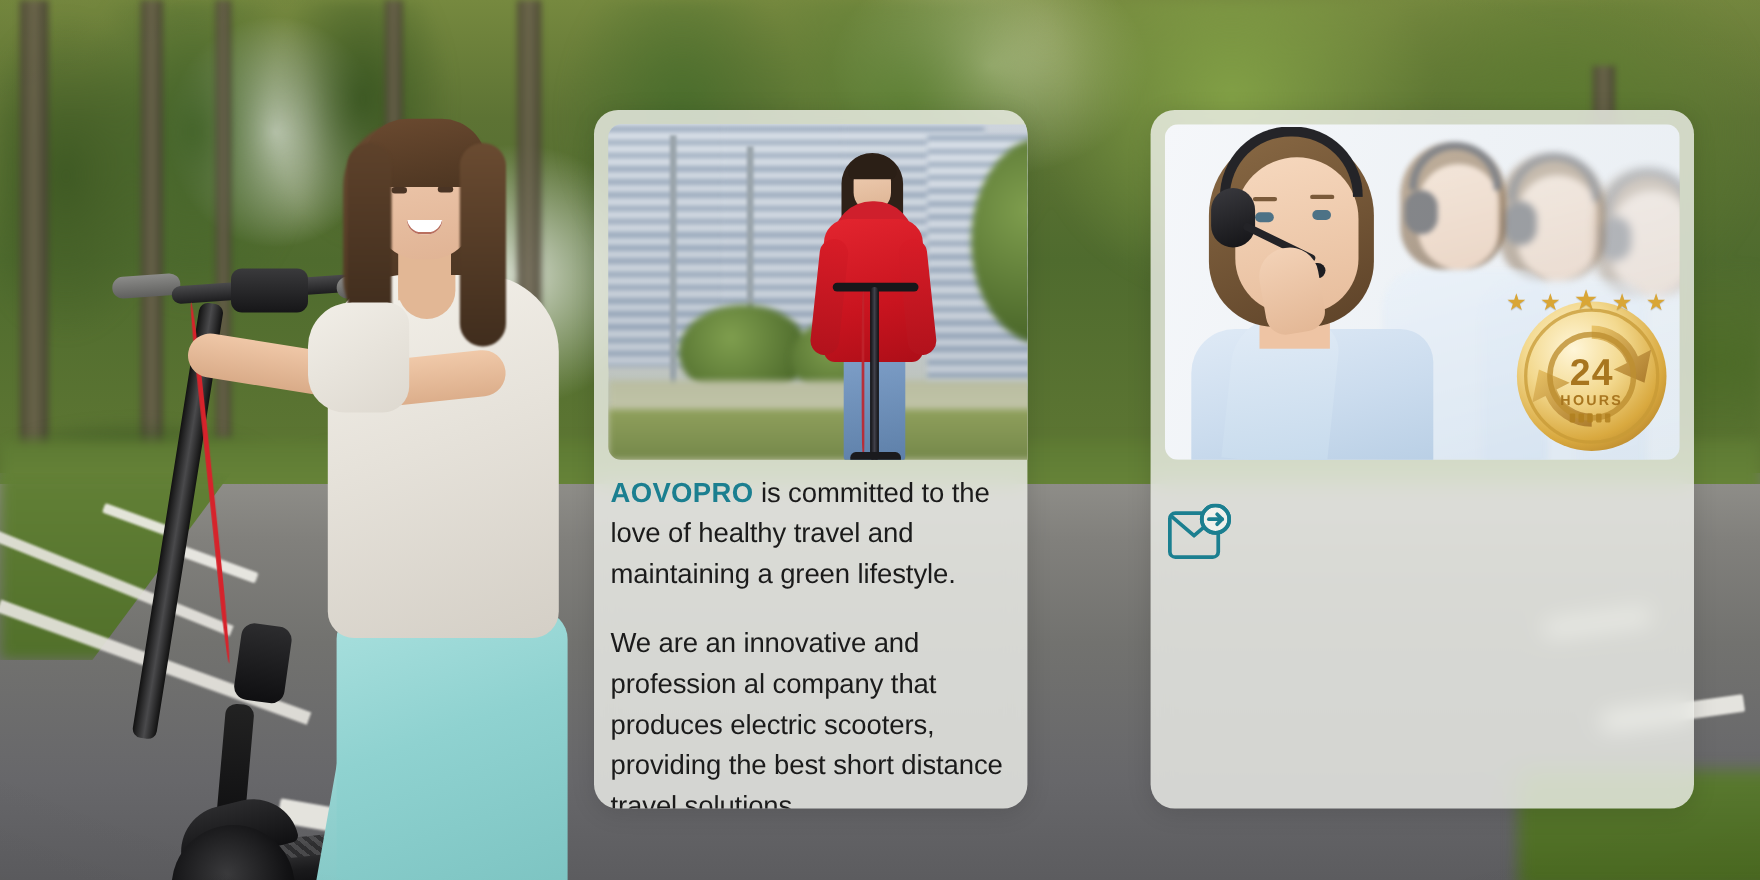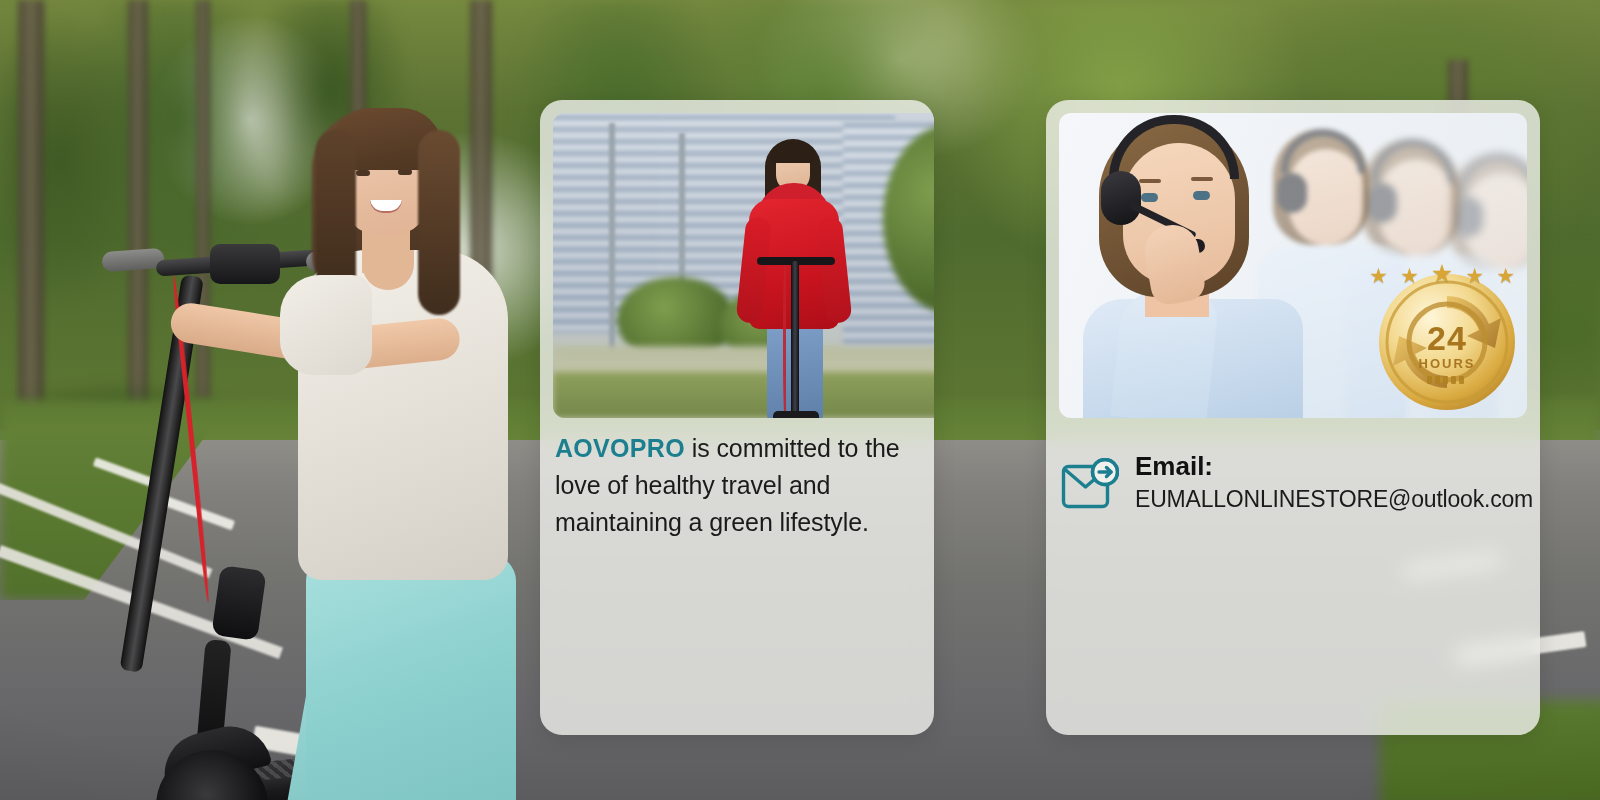--- a/index.html
+++ b/index.html
@@ -473,20 +473,21 @@
         <div class="p1-sc-stem"></div>
         <div class="p1-sc-cable"></div>
         <div class="p1-sc-base"></div>
       </div>
     </div>
   </div>
 
   <div class="card-body">
     <p class="card-text"><span class="brand">AOVOPRO</span><span> is committed to the love of healthy travel and maintaining a green lifestyle.</span></p>
 
+    <p class="card-text">We are an innovative and profession al company that produces electric scooters, providing the best short distance travel solutions</p>
   </div>
 </div>
 
 <div class="card" id="card-right">
 
   <div class="card-photo">
     <div class="p2">
 
       <div class="a4">
         <div class="ax-shirt"></div>
@@ -572,19 +573,15 @@
       <span class="email-icon">
         <svg width="58" height="52" viewBox="0 0 58 52" fill="none" stroke="#1b7f90" stroke-width="3.4" stroke-linecap="round" stroke-linejoin="round">
           <rect x="2.5" y="8.5" width="44" height="40" rx="5"></rect>
           <path d="M3.5 11 L24.5 29 L45.5 11"></path>
           <circle cx="44" cy="14" r="12.5" fill="#f0f1ec"></circle>
           <circle cx="44" cy="14" r="12.5"></circle>
           <path d="M38 14 H50"></path>
           <path d="M45.5 9.5 L50 14 L45.5 18.5"></path>
         </svg>
       </span>
-      <div>
-        <div class="email-label">Email:</div>
-        <div class="email-value">EUMALLONLINESTORE@outlook.com</div>
-      </div>
     </div>
   </div>
 </div>
 
 </body></html>

